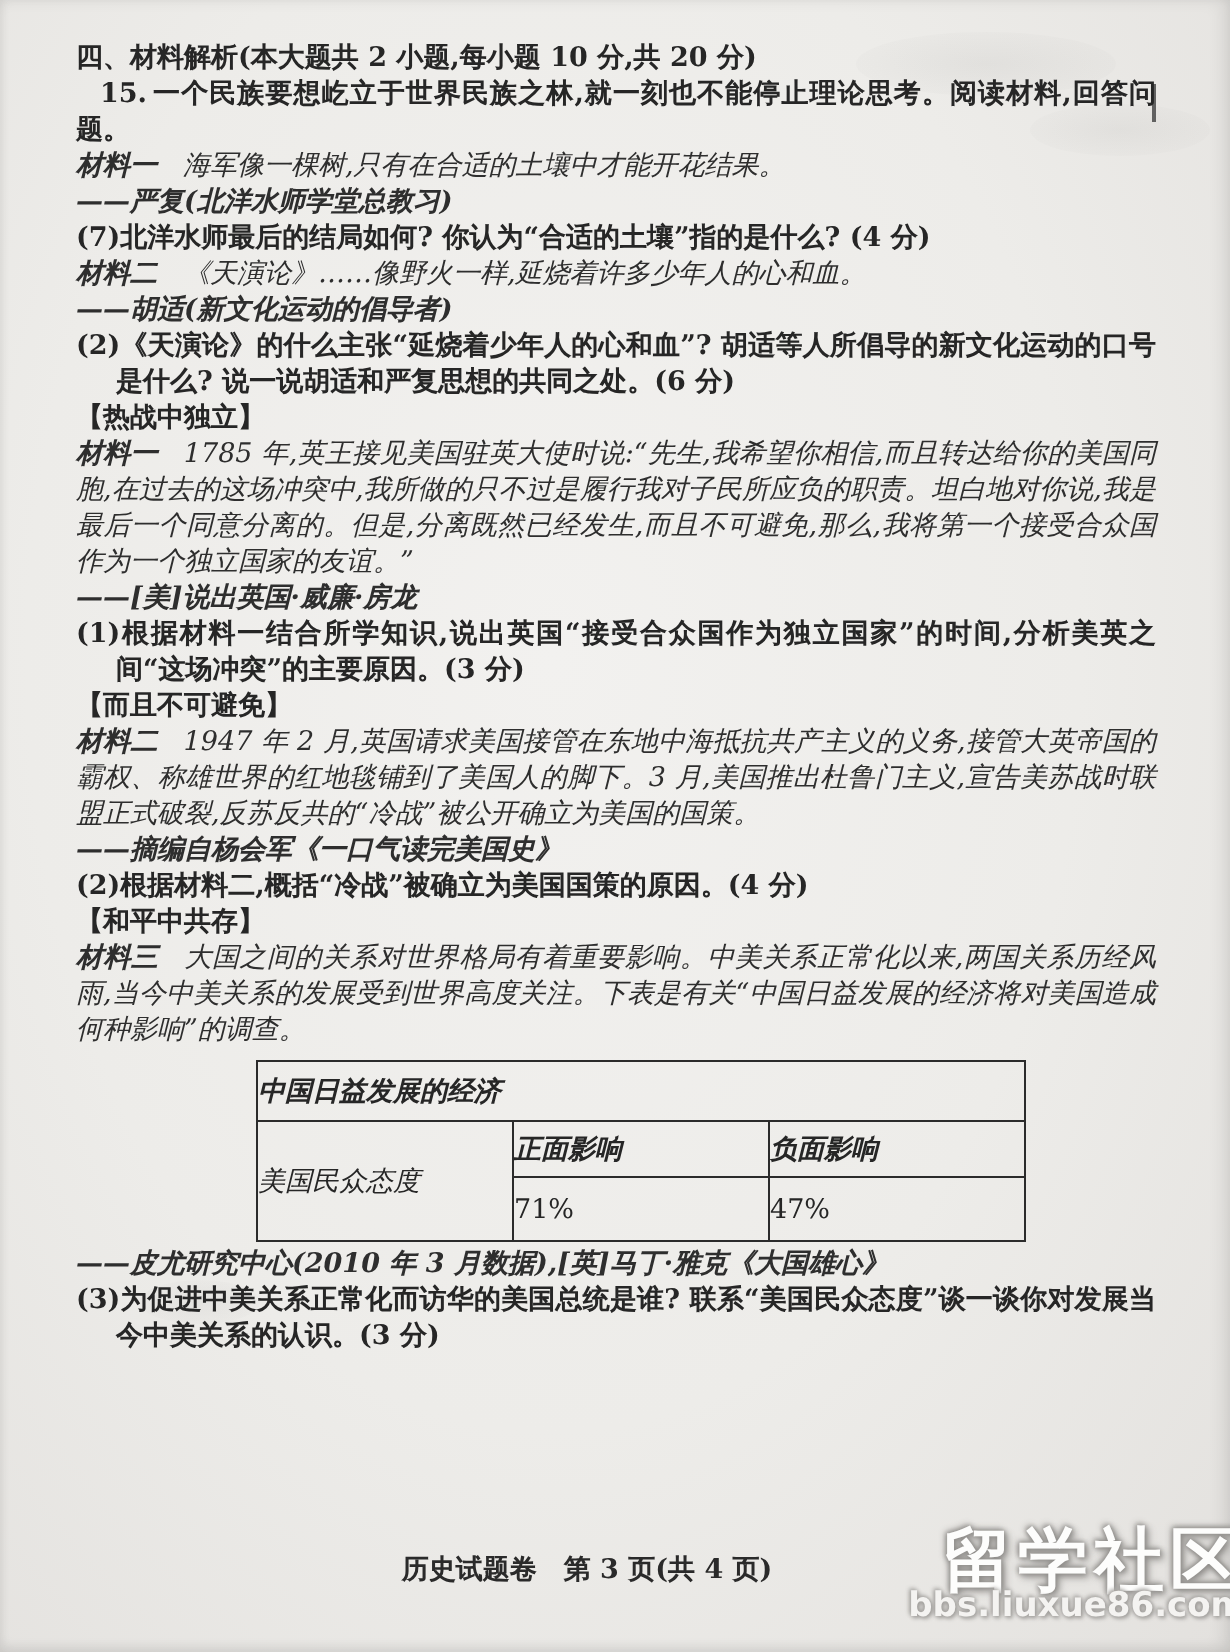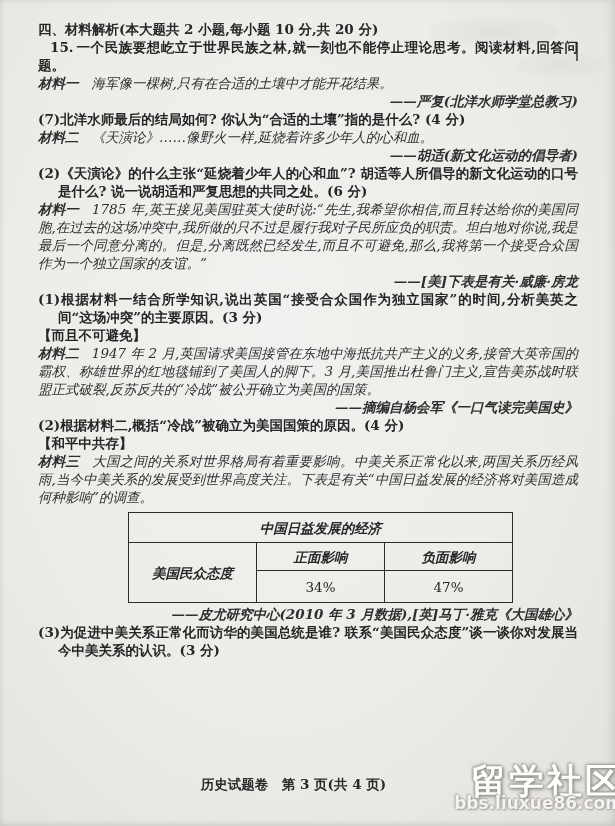--- a/index.html
+++ b/index.html
@@ -14,33 +14,33 @@
     position:absolute;top:20px;left:38px;width:540px;
     font-size:13.5px;line-height:18px;
     text-align:justify;word-break:break-all;
   }
   .content p{margin:0;}
   .h{font-weight:700;}
   .qrow{margin-top:8px;margin-left:24px;font-weight:700;}
   .qnum{display:inline-block;width:26px;font-weight:700;margin-left:12px;}
   .mat{margin-left:37px;margin-top:2px;font-style:italic;color:#2e2e2e;}
   .mlabel{font-weight:700;margin-right:13px;font-style:italic;}
-  .source{text-align:right;font-style:italic;font-weight:700;color:#2e2e2e;}
+  .source{font-style:italic;font-weight:700;color:#2e2e2e;}
   .sub{margin-left:38px;padding-left:20px;text-indent:-20px;font-weight:700;}
   .bracket{margin-left:37px;font-weight:700;}
   .gap14{margin-top:14px;}
   .gap16{margin-top:16px;}
   .gap18{margin-top:18px;}
   table.survey{
     border-collapse:collapse;margin:6px 0 2px 90px;width:385px;
     table-layout:fixed;font-size:13.5px;color:#262626;
   }
-  table.survey td{border:1.5px solid #2b2b2b;text-align:center;padding:0;}
+  table.survey td{border:1.5px solid #2b2b2b;text-align:left;padding:0;}
   td.t-title{height:29px;font-style:italic;font-weight:700;}
-  td.t-rowlabel{width:127px;font-style:italic;font-weight:700;margin-left:24px;}
+  td.t-rowlabel{width:127px;font-style:italic;font-weight:400;margin-left:24px;}
   td.t-col{height:27px;font-style:italic;font-weight:700;}
   td.t-val{height:31px;}
   .footer{
     position:absolute;top:776px;left:0;width:615px;text-align:center;
     font-size:13.5px;font-weight:700;color:#2a2a2a;transform:translateX(-14px);
     font-family:"DejaVu Serif","Liberation Serif",serif;
   }
   .wm{
     position:absolute;right:-8px;bottom:14px;text-align:right;
     font-family:"DejaVu Sans","Liberation Sans",sans-serif;line-height:1;
@@ -76,22 +76,23 @@
 
     <p class="mat"><span class="mlabel">材料一</span><span>海军像一棵树,只有在合适的土壤中才能开花结果。</span></p>
     <p class="source">——严复(北洋水师学堂总教习)</p>
     <p class="sub">(7)北洋水师最后的结局如何? 你认为“合适的土壤”指的是什么? (4 分)</p>
 
     <p class="mat gap14"><span class="mlabel">材料二</span><span>《天演论》……像野火一样,延烧着许多少年人的心和血。</span></p>
     <p class="source">——胡适(新文化运动的倡导者)</p>
     <p class="sub">(2)《天演论》的什么主张“延烧着少年人的心和血”? 胡适等人所倡导的新文化运动的口号是什么? 说一说胡适和严复思想的共同之处。(6 分)</p>
 
 
+    <p class="bracket">【热战中独立】</p>
     <p class="mat"><span class="mlabel">材料一</span><span>1785 年,英王接见美国驻英大使时说:“先生,我希望你相信,而且转达给你的美国同胞,在过去的这场冲突中,我所做的只不过是履行我对子民所应负的职责。坦白地对你说,我是最后一个同意分离的。但是,分离既然已经发生,而且不可避免,那么,我将第一个接受合众国作为一个独立国家的友谊。”</span></p>
-    <p class="source">——[美]下表是有关·威廉·房龙</p>
+    <p class="source">——[美]说出英国·威廉·房龙</p>
     <p class="sub">(1)根据材料一结合所学知识,说出英国“接受合众国作为独立国家”的时间,分析美英之间“这场冲突”的主要原因。(3 分)</p>
 
     <p class="bracket gap16">【而且不可避免】</p>
     <p class="mat"><span class="mlabel">材料二</span><span>1947 年 2 月,英国请求美国接管在东地中海抵抗共产主义的义务,接管大英帝国的霸权、称雄世界的红地毯铺到了美国人的脚下。3 月,美国推出杜鲁门主义,宣告美苏战时联盟正式破裂,反苏反共的“冷战”被公开确立为美国的国策。</span></p>
     <p class="source">——摘编自杨会军《一口气读完美国史》</p>
     <p class="sub">(2)根据材料二,概括“冷战”被确立为美国国策的原因。(4 分)</p>
 
     <p class="bracket gap18">【和平中共存】</p>
     <p class="mat"><span class="mlabel">材料三</span><span>大国之间的关系对世界格局有着重要影响。中美关系正常化以来,两国关系历经风雨,当今中美关系的发展受到世界高度关注。下表是有关“中国日益发展的经济将对美国造成何种影响”的调查。</span></p>
 
@@ -99,21 +100,21 @@
       <tbody>
         <tr>
           <td colspan="3" class="t-title">中国日益发展的经济</td>
         </tr>
         <tr>
           <td rowspan="2" class="t-rowlabel">美国民众态度</td>
           <td class="t-col">正面影响</td>
           <td class="t-col">负面影响</td>
         </tr>
         <tr>
-          <td class="t-val">34%</td>
+          <td class="t-val">71%</td>
           <td class="t-val">47%</td>
         </tr>
       </tbody>
     </table>
 
     <p class="source">——皮尤研究中心(2010 年 3 月数据),[英]马丁·雅克《大国雄心》</p>
     <p class="sub">(3)为促进中美关系正常化而访华的美国总统是谁? 联系“美国民众态度”谈一谈你对发展当今中美关系的认识。(3 分)</p>
 
   </div>
 

